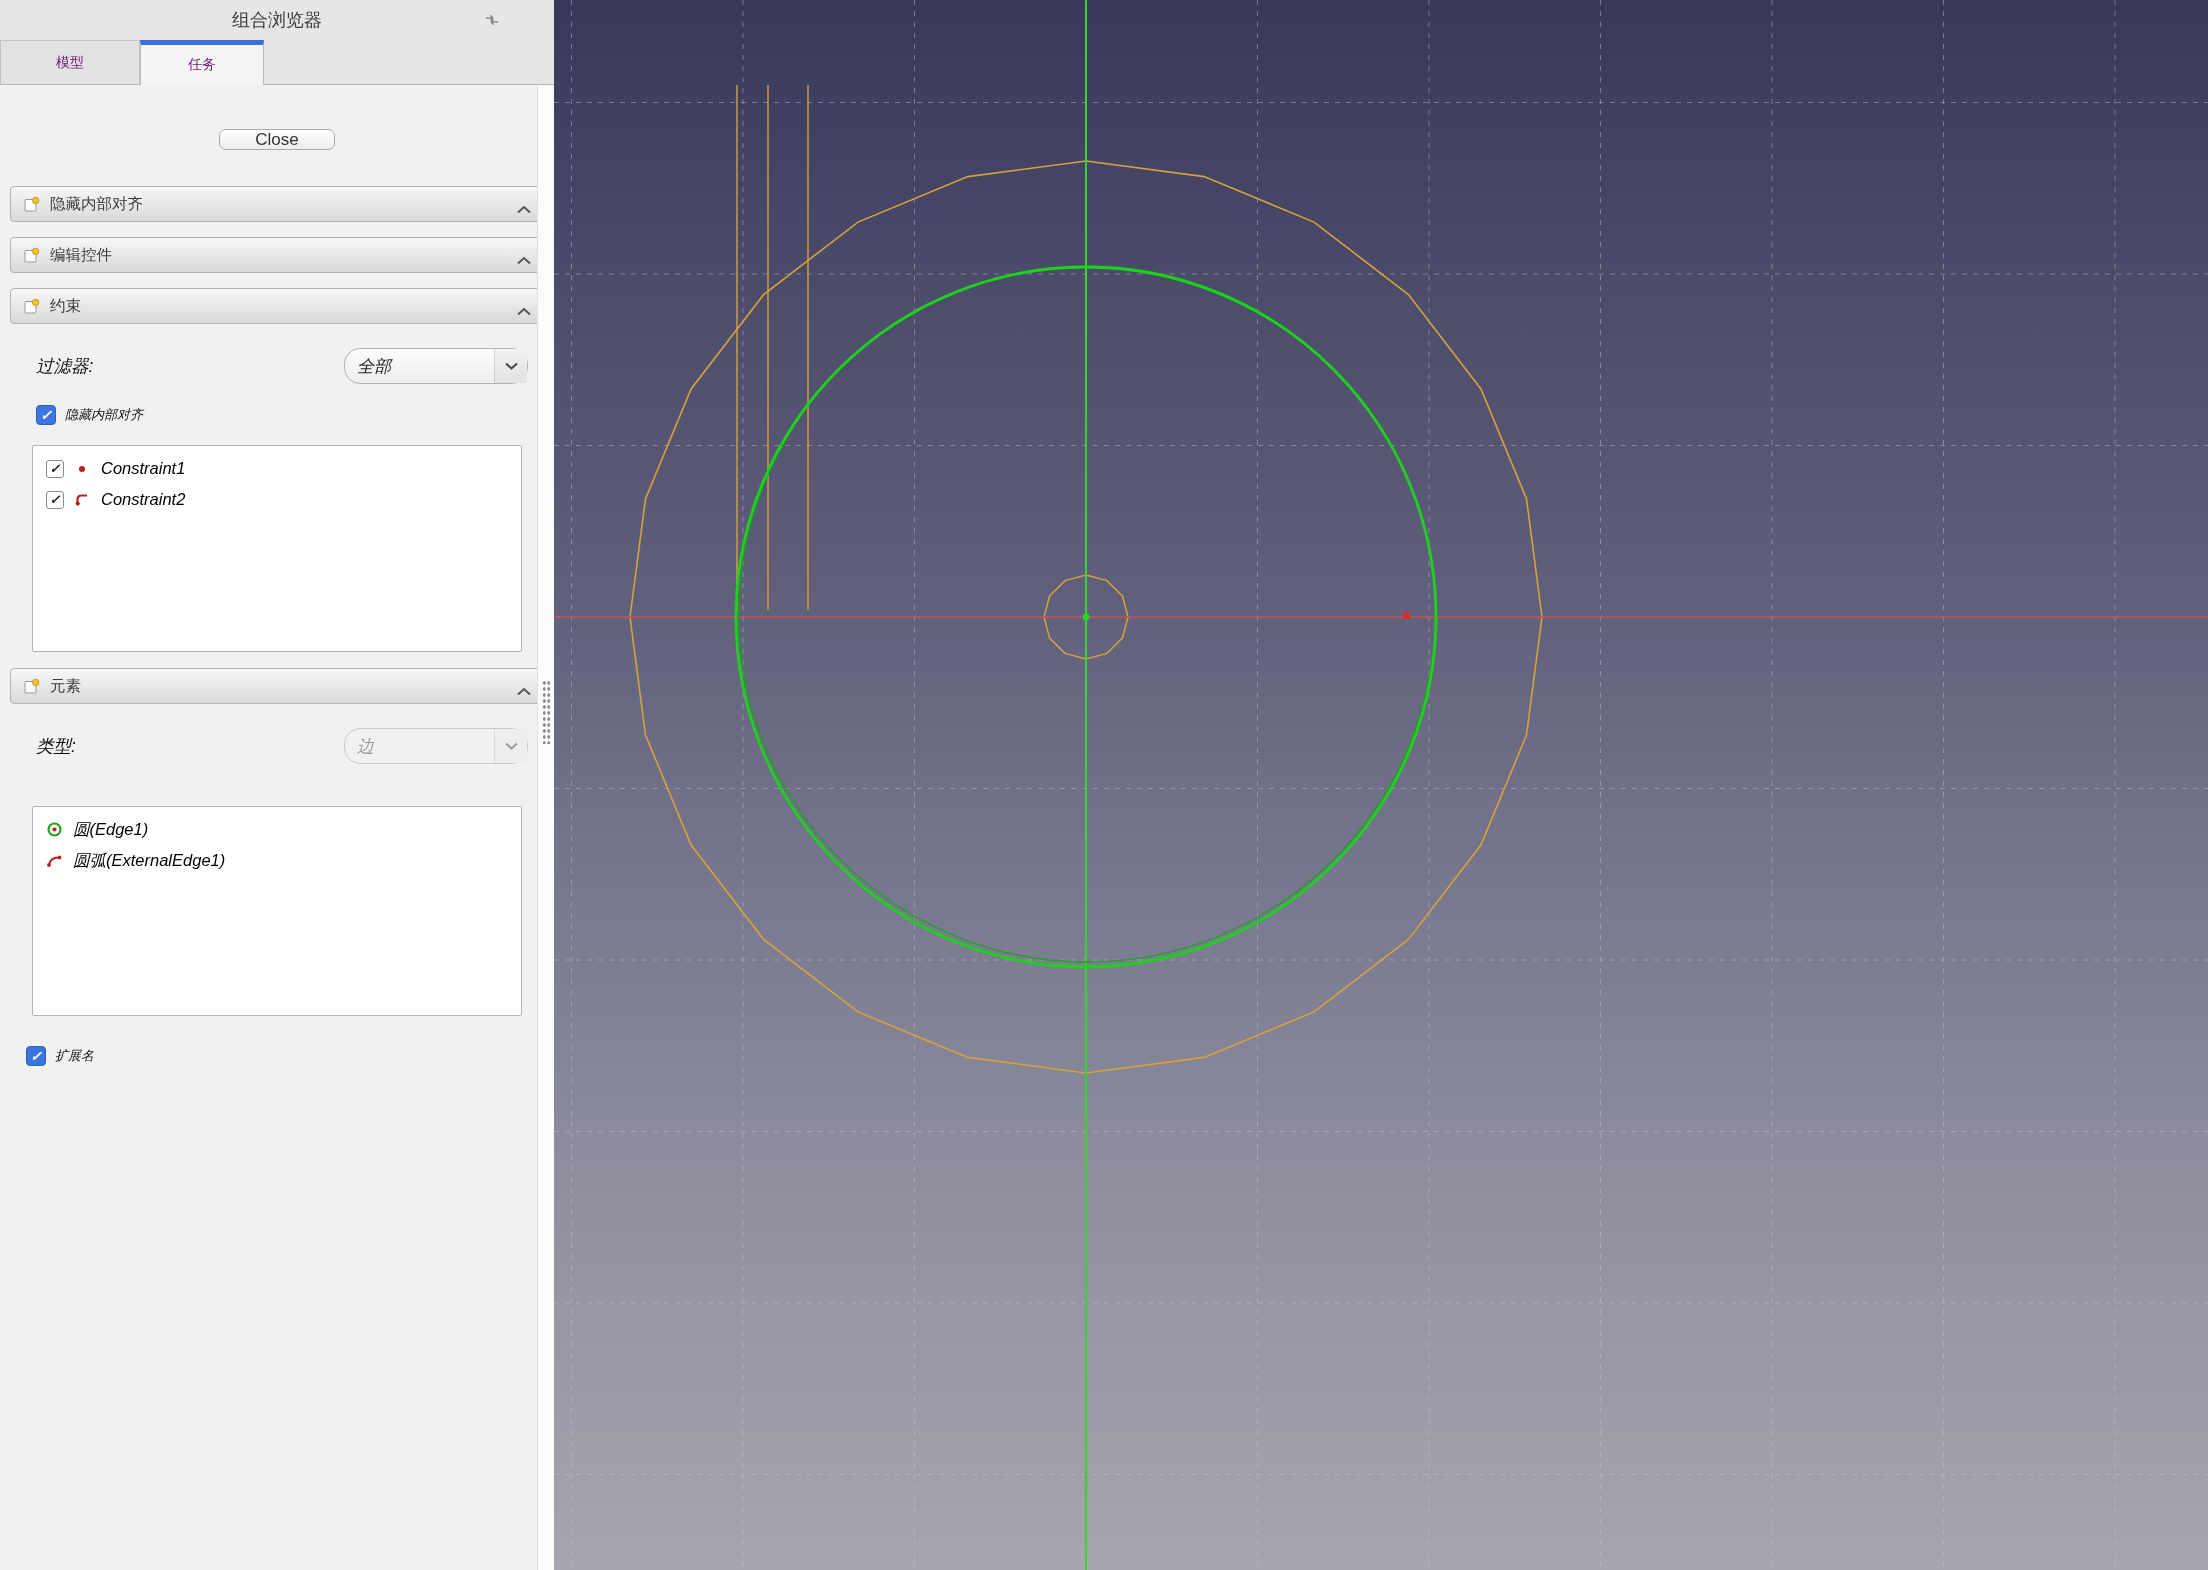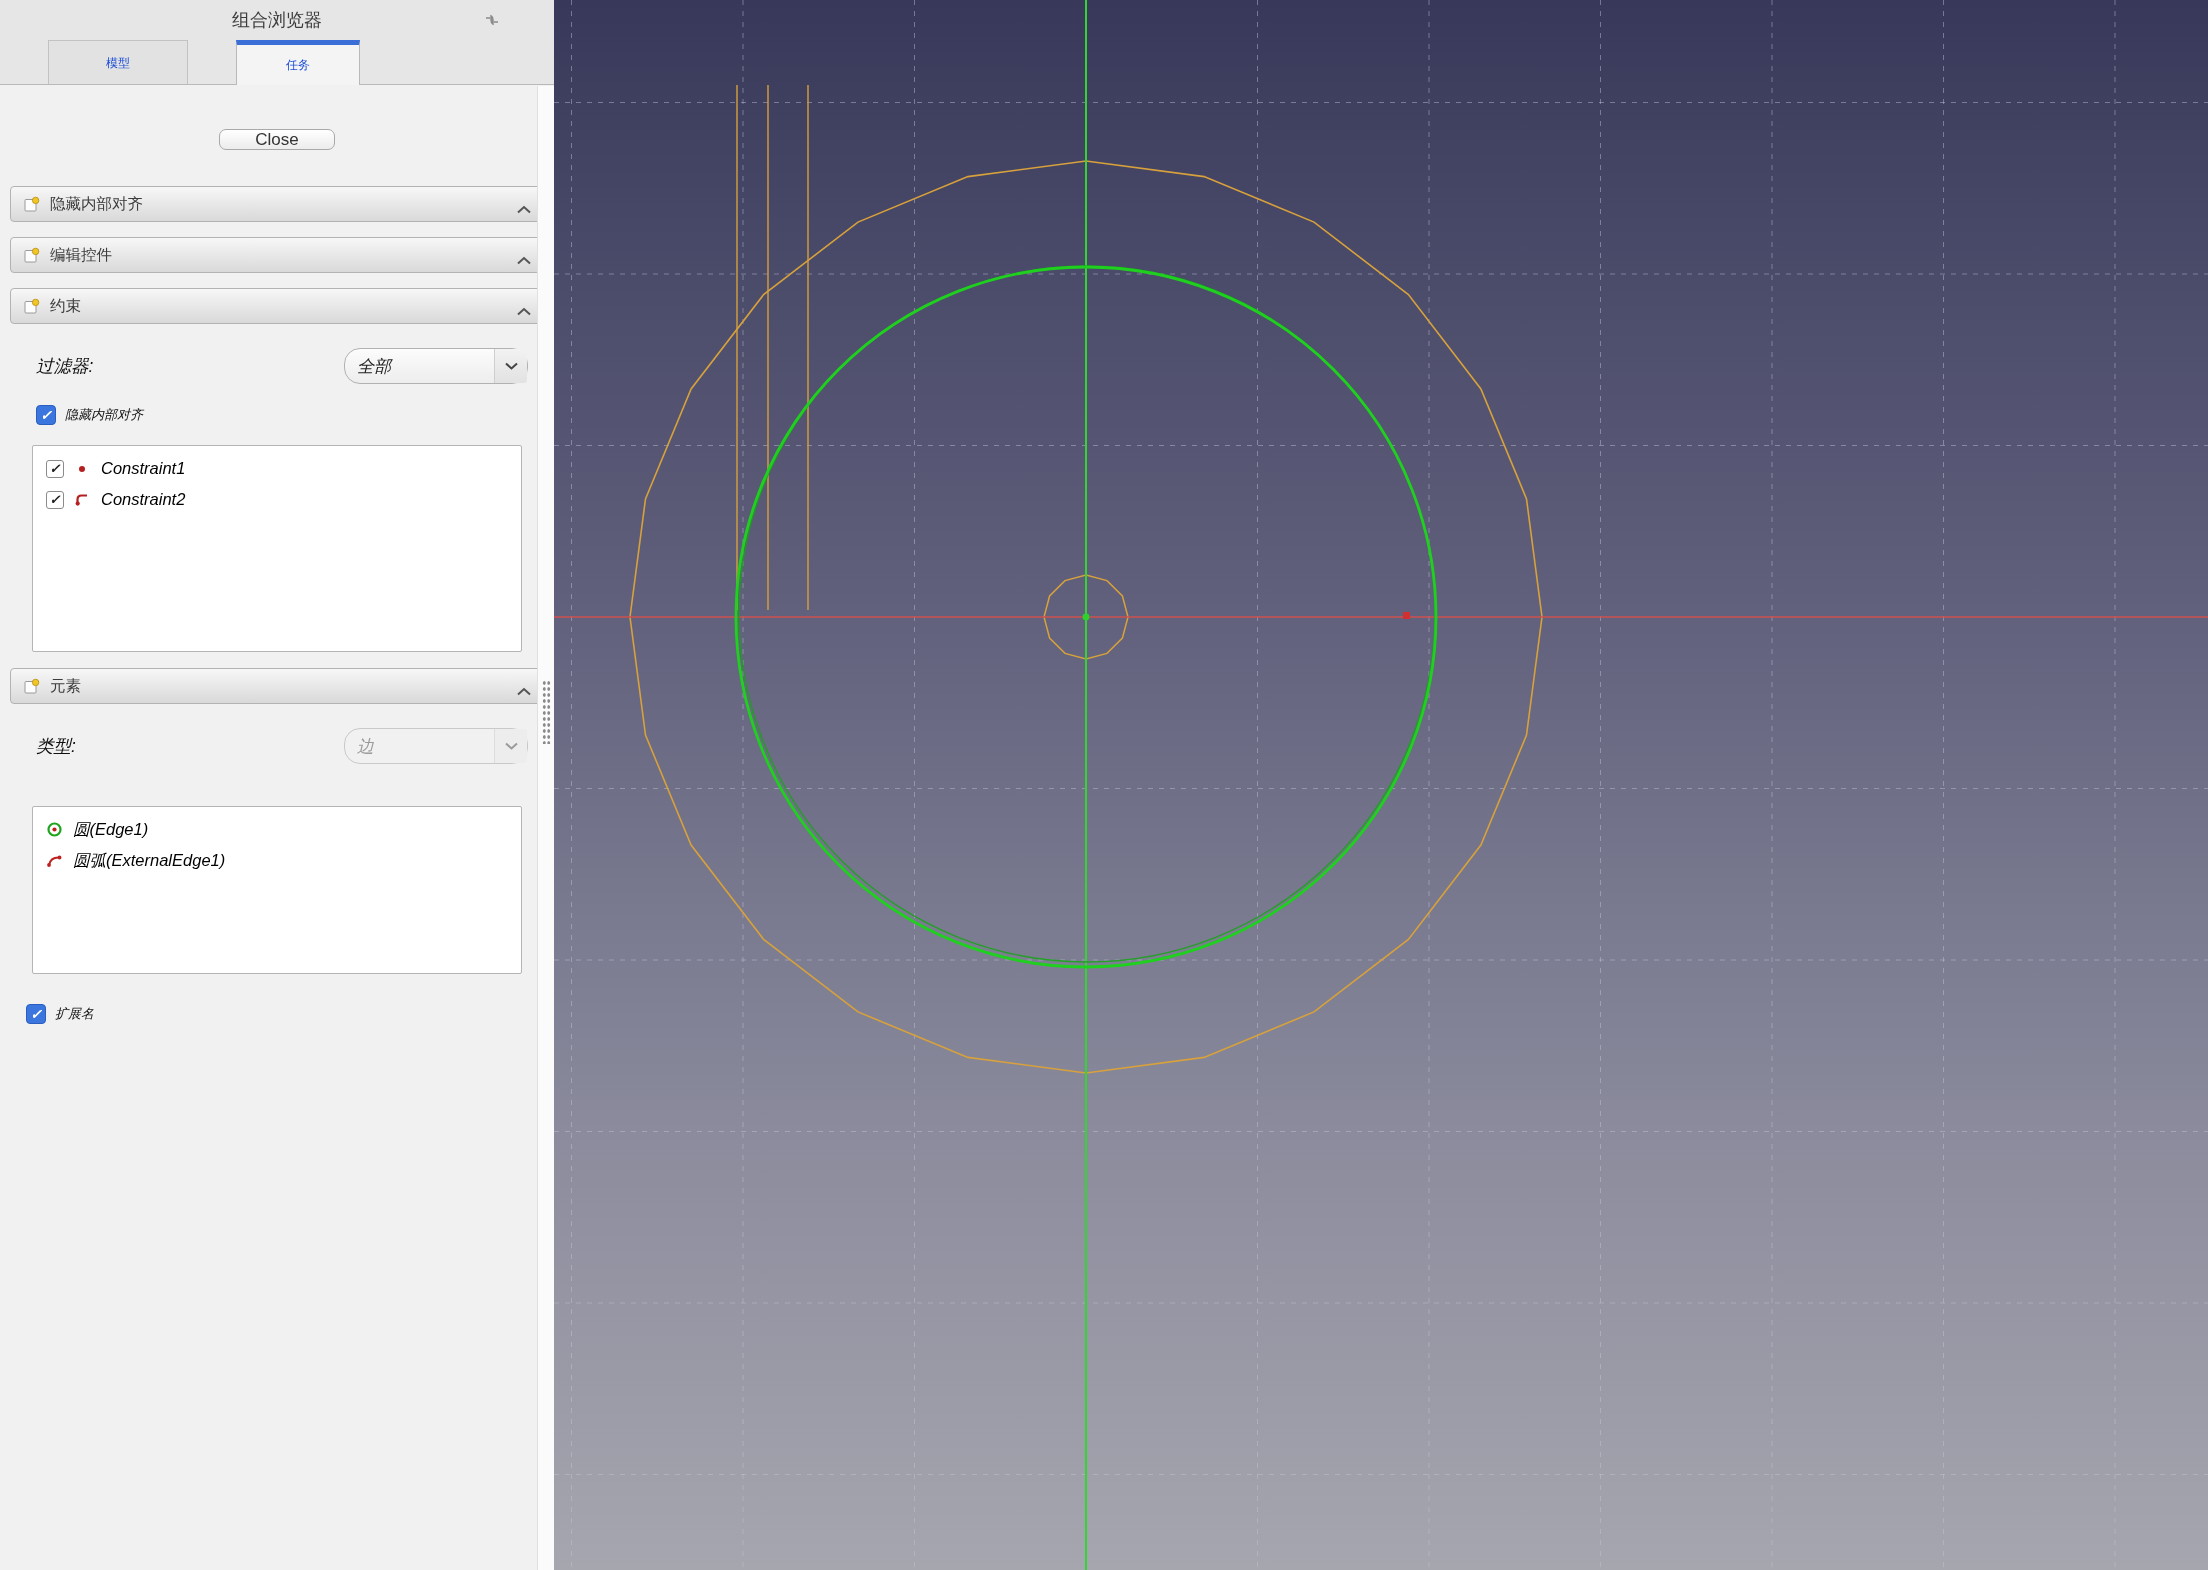--- a/index.html
+++ b/index.html
@@ -9,21 +9,21 @@
 
   
   .panel { position:relative; width:554px; height:100%; background:#f1f1f1; flex:0 0 auto; }
   .panel-title-bar { height:40px; background:#e6e6e6; display:flex; align-items:center; position:relative; }
   .panel-title { flex:1; text-align:center; font-size:18px; color:#3c3c3c; }
   .float-icon { position:absolute; right:52px; top:10px; width:20px; height:20px; cursor:pointer; }
 
   .tabs { position:relative; height:45px; background:#e6e6e6; display:flex; }
   .tabs::after { content:""; position:absolute; left:0; right:0; bottom:0; height:1px; background:#b9b9b9; }
   .tab { width:140px; display:flex; align-items:center; justify-content:center;
-    font-size:12px; color:#1d4ed8; background:#e2e2e2; border:1px solid #c2c2c2; border-bottom:none; cursor:pointer;margin-left:48px; }
+    font-size:14px; color:#701a75; background:#e2e2e2; border:1px solid #c2c2c2; border-bottom:none; cursor:pointer; }
   .tab.active { width:124px; background:#f4f4f4; border:1px solid #b9b9b9; border-bottom:none;
     border-top:5px solid #3a6fd8; z-index:2; }
 
   .panel-body { padding:0 10px; }
   .close-btn { display:block; margin:44px auto 0 auto; width:116px; height:21px;
     background:linear-gradient(#ffffff,#ececec); border:1px solid #a9a9a9; border-radius:7px;
     font-size:17px; color:#333; font-family:"Liberation Sans", sans-serif; cursor:pointer; }
 
   .sec-header { margin-top:15px; height:36px; border:1px solid #b3b3b3; border-radius:4px;
     background:linear-gradient(#f7f7f7,#d9d9d9); display:flex; align-items:center; padding:0 12px; cursor:pointer; }
@@ -47,21 +47,21 @@
 
   .check-row { display:flex; align-items:center; gap:9px; margin:21px 0 0 10px; cursor:pointer; }
   .cb-blue { width:20px; height:20px; border-radius:4px; background:#3a76dd; border:1px solid #2a5fc0;
     display:flex; align-items:center; justify-content:center; flex:0 0 auto; }
   .cb-blue::after { content:"✓"; color:#fff; font-size:14px; font-weight:bold; }
   .check-row span.txt { font-size:13px; color:#111; }
 
   .listbox { margin:20px 6px 0 6px; background:#fff; border:1px solid #b5b5b5; border-radius:2px;
     padding:7px 0; }
   .listbox.constraints { height:207px; }
-  .listbox.elements { height:168px;margin-top:42px; }
+  .listbox.elements { height:210px;margin-top:42px; }
   .list-row { display:flex; align-items:center; height:31px; padding-left:13px; gap:10px; cursor:pointer; }
   .cb-white { width:18px; height:18px; background:#fff; border:1px solid #8b8b8b; border-radius:3px;
     display:flex; align-items:center; justify-content:center; flex:0 0 auto; }
   .cb-white::after { content:"✓"; color:#1d1d1d; font-size:13px; font-weight:bold; }
   .li-icon { width:17px; height:17px; flex:0 0 auto; }
   .list-row .txt { font-size:16.5px; color:#000; }
 
   .bottom-check { margin:30px 0 0 0px; }
 
   .panel-gutter { position:absolute; top:86px; right:0; bottom:0; width:17px; background:#fbfbfb;

